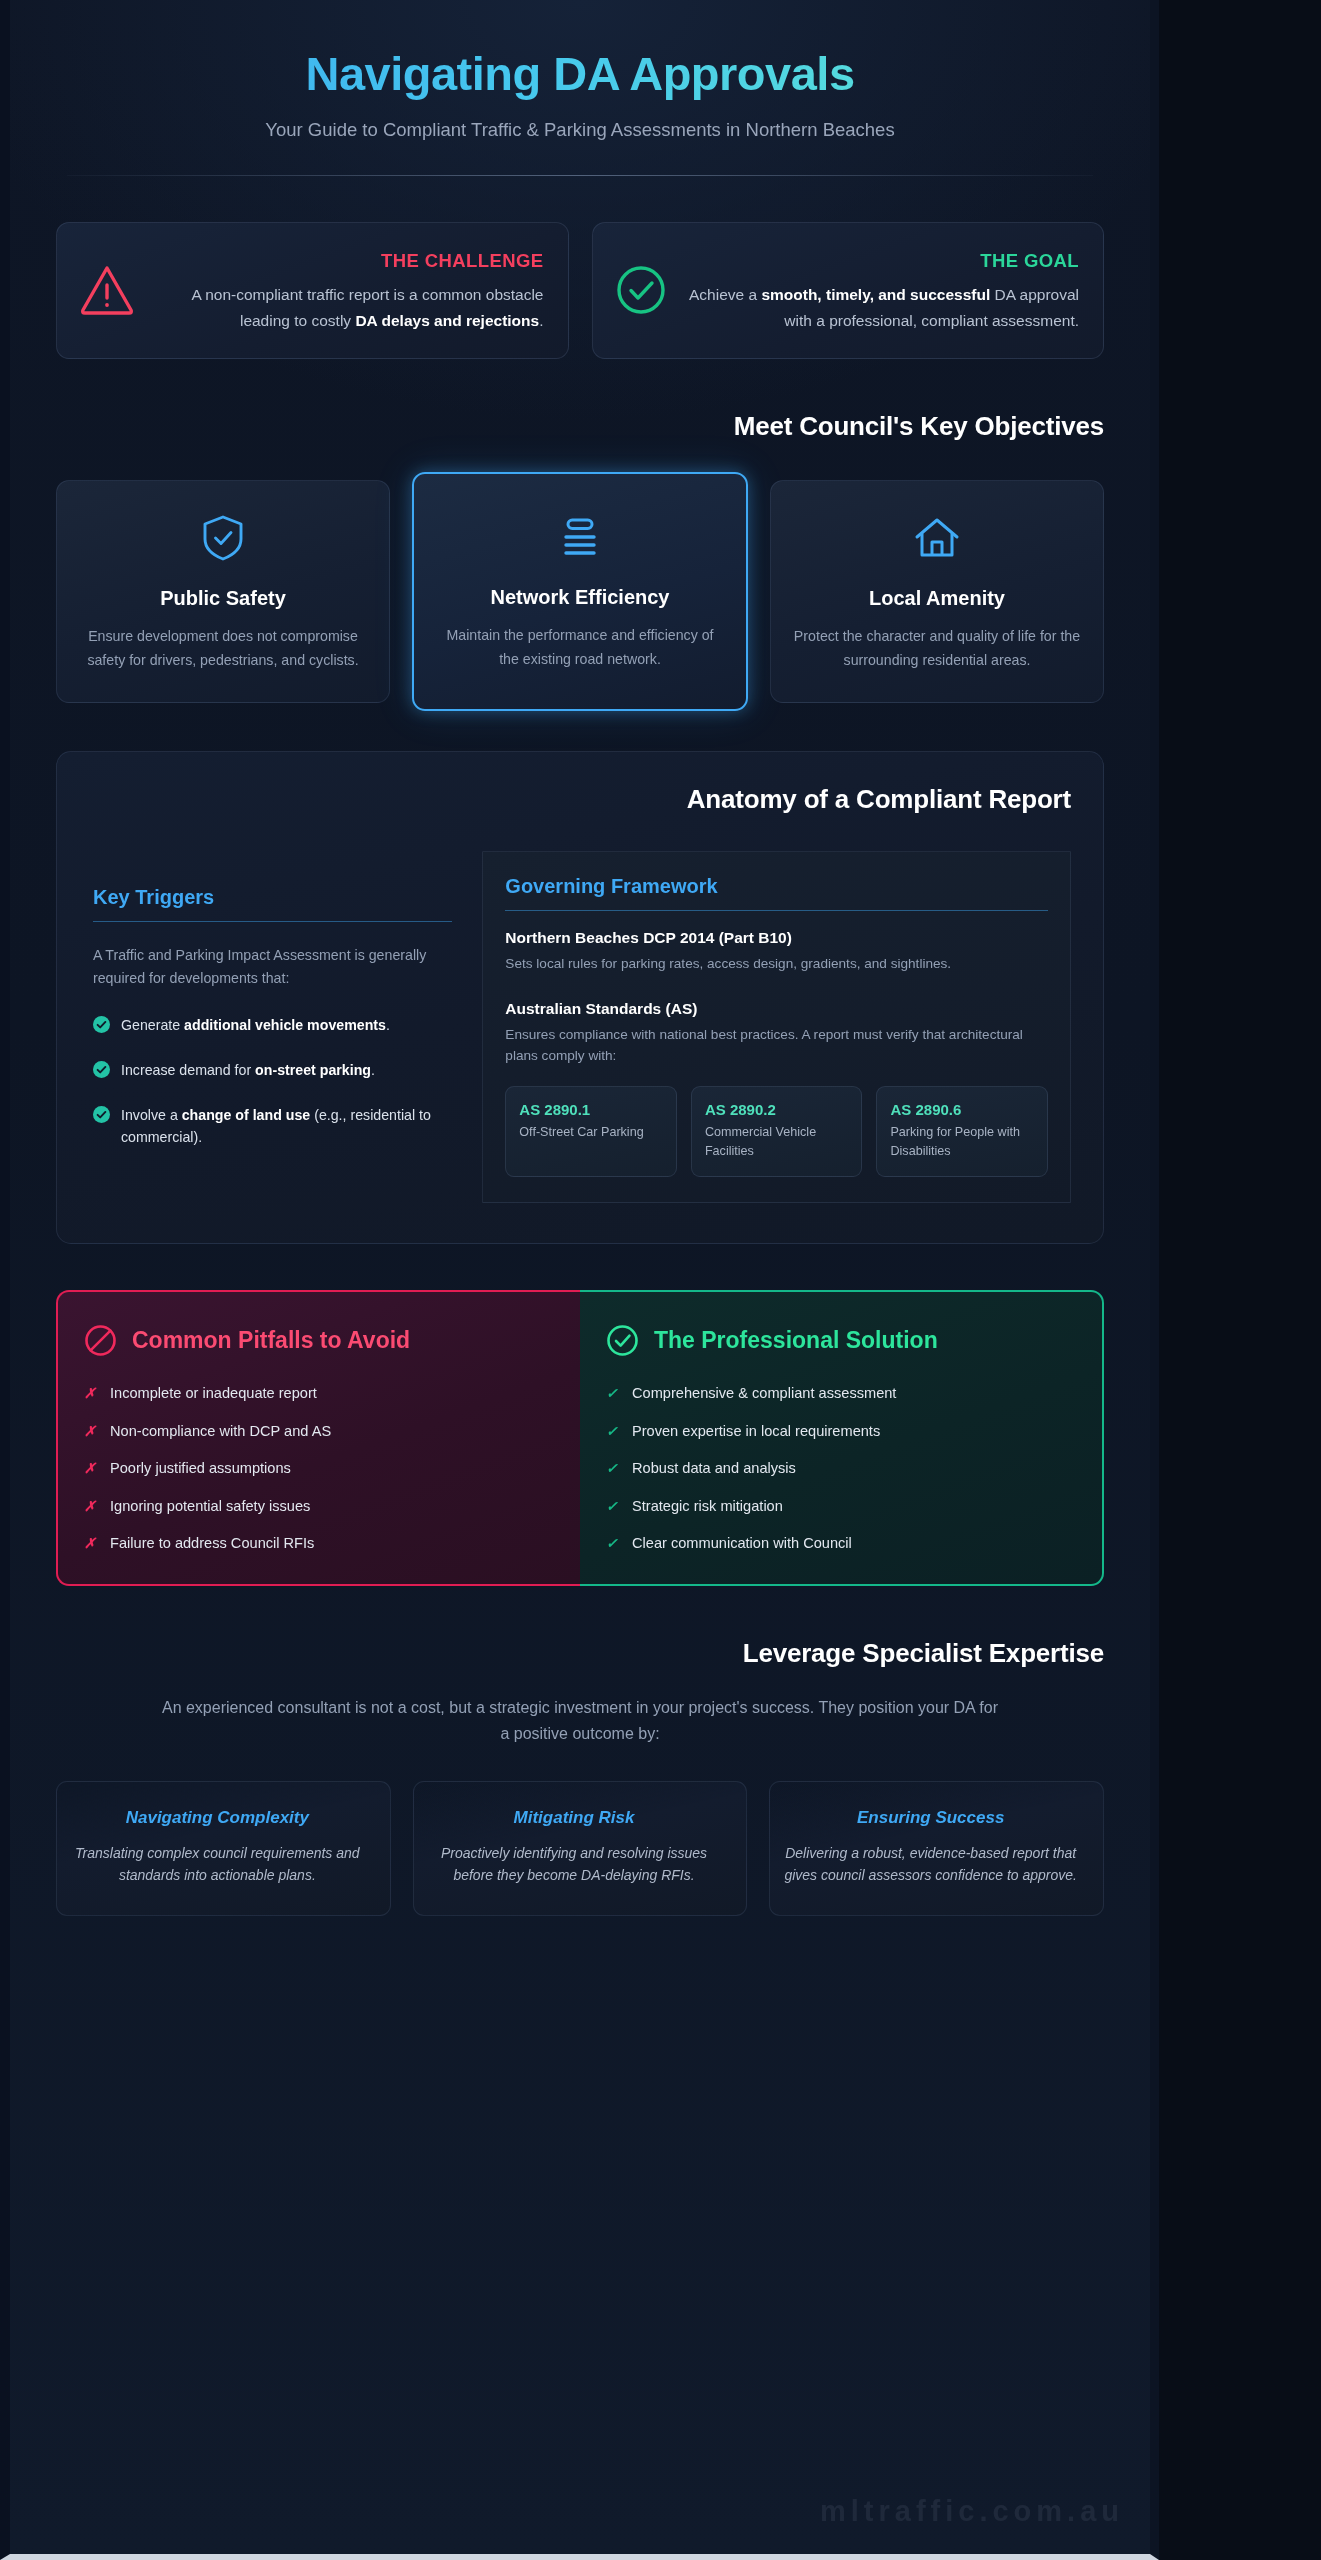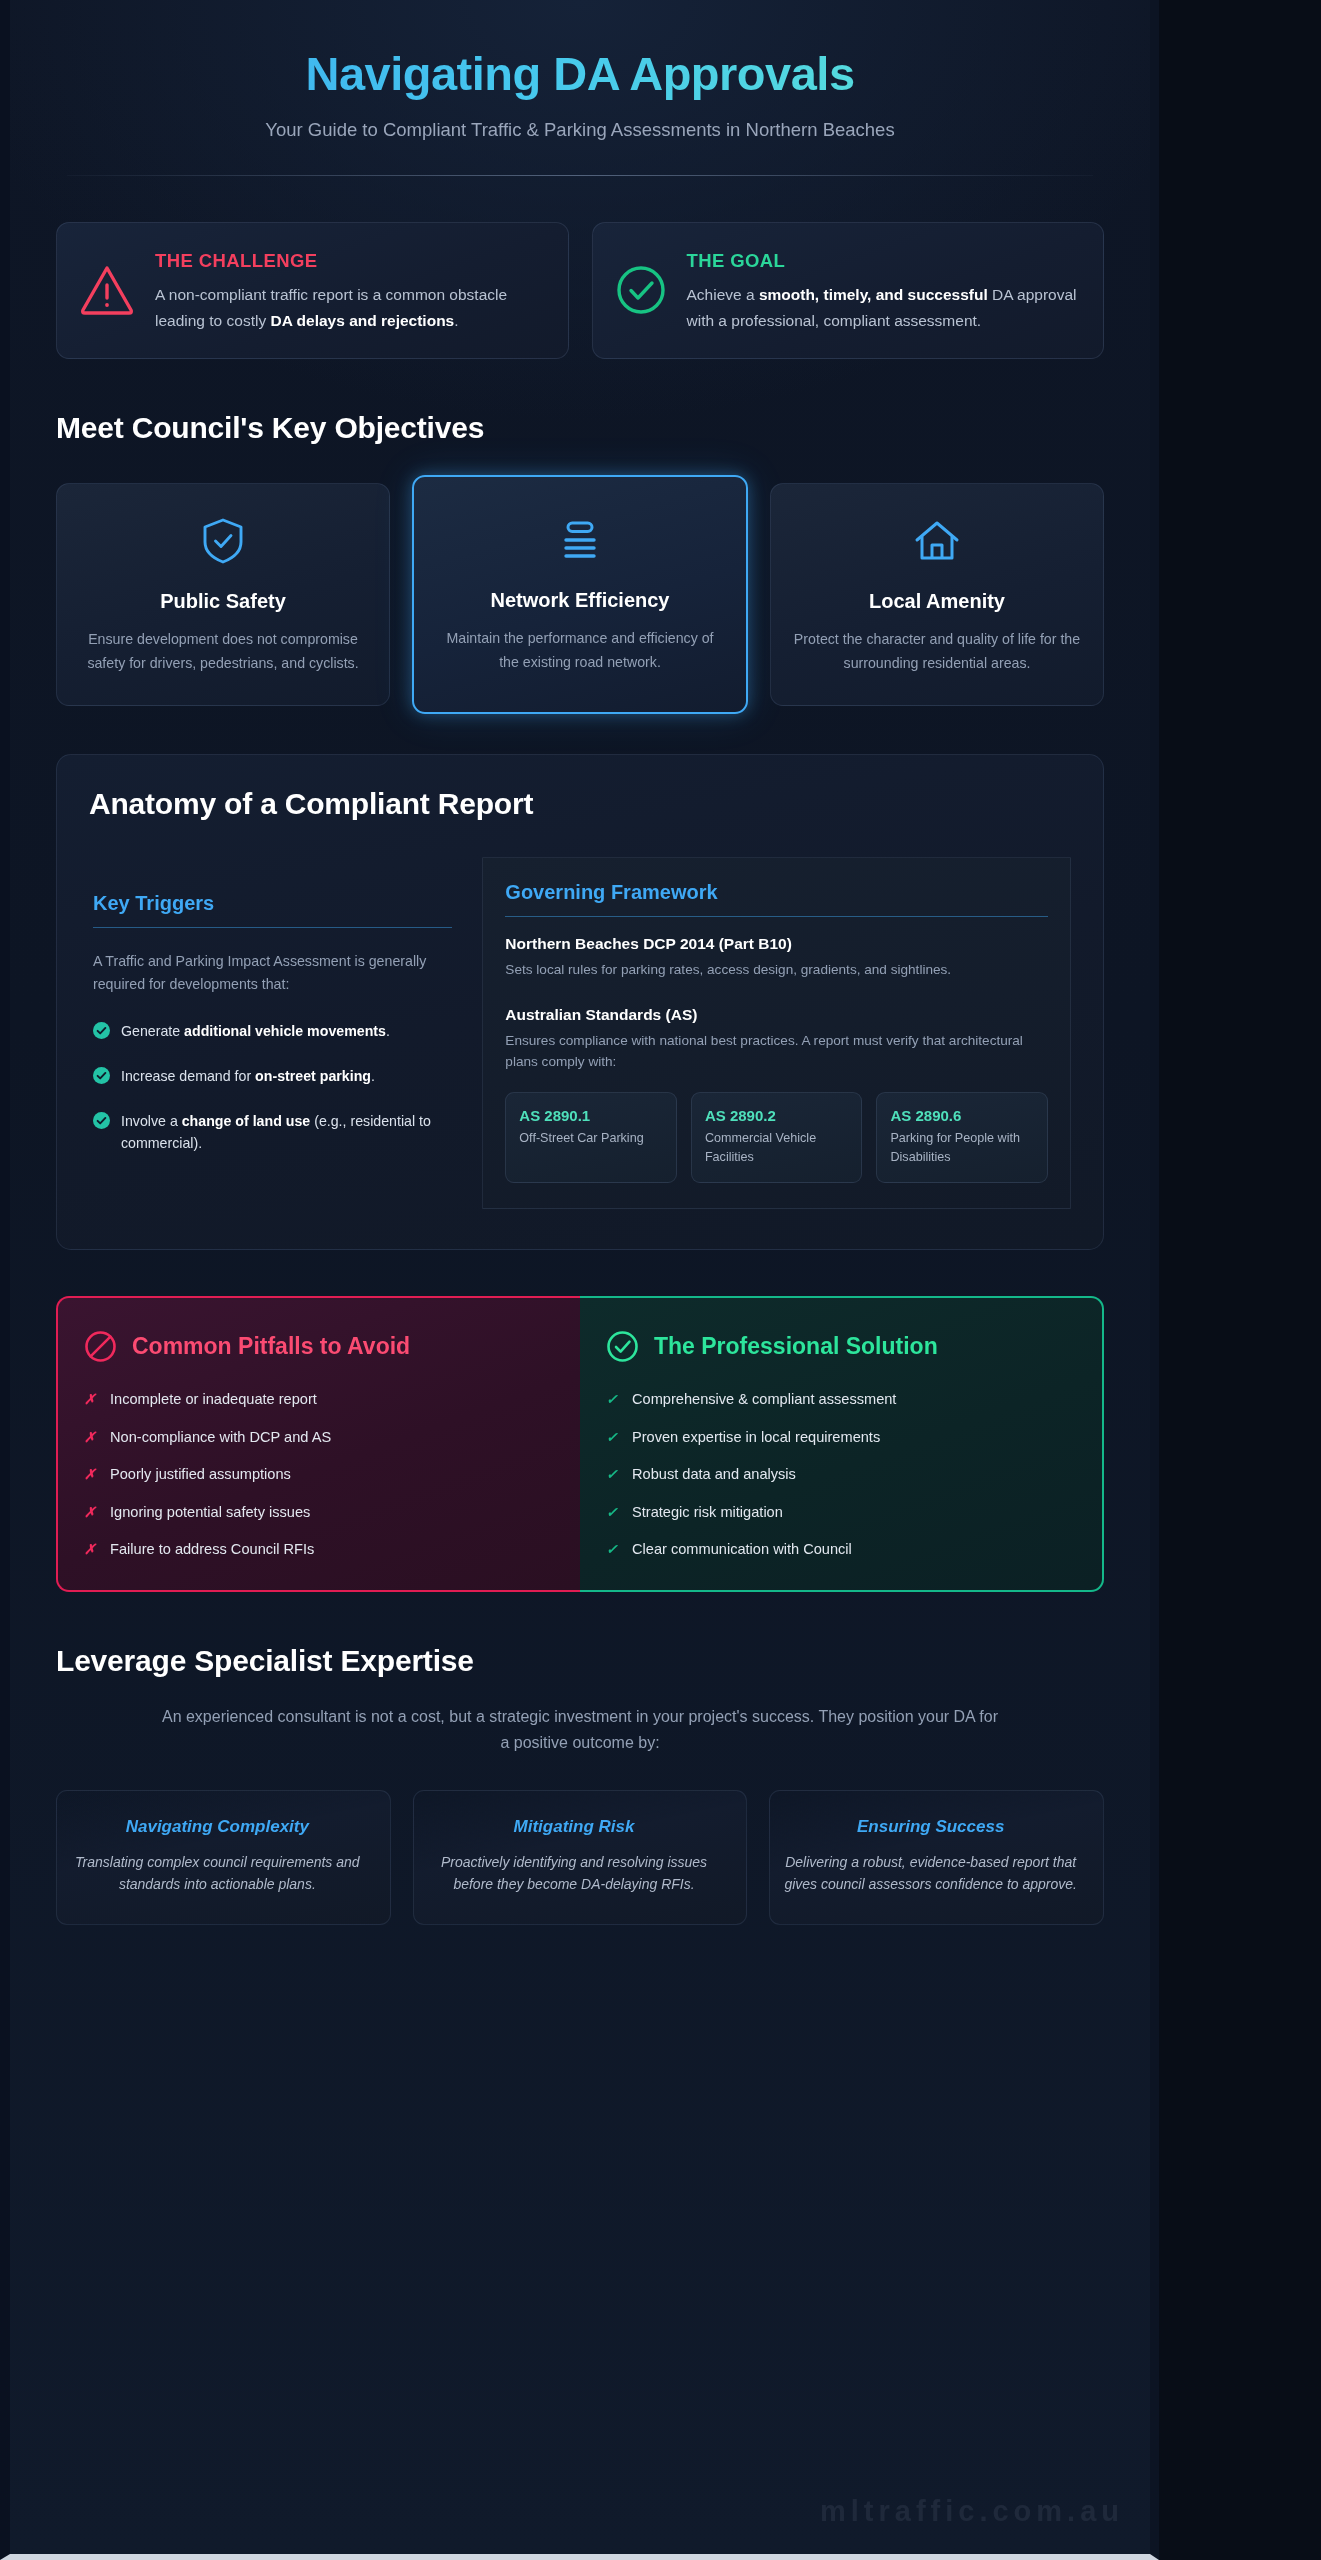--- a/index.html
+++ b/index.html
@@ -67,42 +67,43 @@
   .tcard {
     flex: 1;
     background: linear-gradient(160deg, #18243a 0%, #141d30 60%, #121a2b 100%);
     border: 1px solid rgba(120,145,185,0.18);
     border-radius: 13px;
     padding: 25px 24px 25px 22px;
     display: flex;
     gap: 20px;
     align-items: flex-start;
     min-height: 134px;
+    text-align: right;
   }
   .tcard .ico { flex: 0 0 auto; padding-top: 16px; }
   .tcard .body { flex: 1; padding-top: 2px; }
   .tcard h3 {
     font-size: 18.5px;
     font-weight: bold;
     letter-spacing: 0.4px;
     margin-bottom: 10px;
   }
   .tcard h3.danger { color: #f43f5e; }
   .tcard h3.good { color: #2bd69a; }
   .tcard p {
     font-size: 15.5px;
     line-height: 1.67;
     color: #b9c3d3;
   }
   .tcard p b { color: #ffffff; font-weight: bold; }
 
   
   .sec-h {
-    text-align: left;
-    font-size: 30px;
+    text-align: right;
+    font-size: 26px;
     font-weight: bold;
     color: #ffffff;
     letter-spacing: -0.2px;
   }
 
   
   .obj-wrap { display: flex; gap: 22px; margin-top: 38px; align-items: stretch; }
   .obj {
     flex: 1;
     background: linear-gradient(165deg, #1b2639 0%, #151f32 55%, #121b2c 100%);

